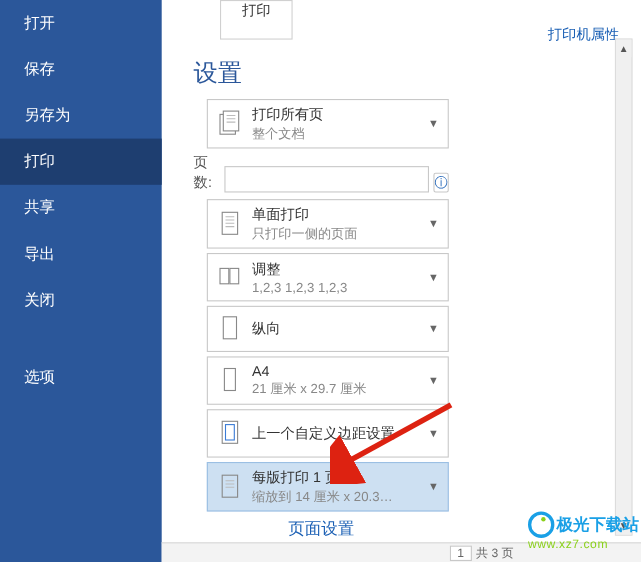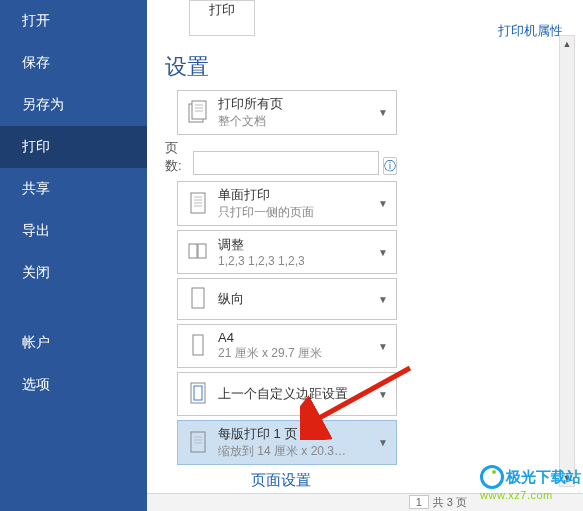--- a/index.html
+++ b/index.html
@@ -1,17 +1,17 @@
 <!DOCTYPE html>
 <html><head>
 <meta charset="utf-8">
 <style>
   * { box-sizing: border-box; margin: 0; padding: 0; font-family: "Microsoft YaHei", sans-serif; }
   body { width: 583px; height: 511px; overflow: hidden; background: #fff; position: relative; }
-  .root { display: flex; width: 100%; height: 100%; }
+  .root { display: flex; width: 100%; height: 100%; gap: 11px; }
   .sidebar { width: 147px; background: #2b579a; color: #fff; display: flex; flex-direction: column; padding-top: 0; }
   .side-item { padding: 12px 22px; font-size: 14px; cursor: pointer; }
   .side-item.active { background: #1e3e70; }
   .side-spacer { height: 28px; }
   .main { flex: 1; background: #fff; position: relative; display: flex; flex-direction: column; padding: 0 8px 0 18px; }
   .preview-thumb { width: 66px; height: 36px; border: 1px solid #d0d0d0; margin-left: 24px; text-align: center; font-size: 13px; color: #333; padding-top: 0px; }
   .top-row { display: flex; align-items: flex-start; }
   .top-link { color: #1a5fb4; font-size: 13px; margin-left: auto; margin-right: 12px; margin-top: 22px; }
   .section-title { color: #2b579a; font-size: 22px; margin: 12px 0 8px 0; font-weight: normal; }
   .settings-col { width: 232px; }
@@ -48,21 +48,20 @@
 <div class="root">
   <div class="sidebar">
     <div class="side-item">打开</div>
     <div class="side-item">保存</div>
     <div class="side-item">另存为</div>
     <div class="side-item active">打印</div>
     <div class="side-item">共享</div>
     <div class="side-item">导出</div>
     <div class="side-item">关闭</div>
     <div class="side-spacer"></div>
-    <div class="side-item">帐户</div>
     <div class="side-item">选项</div>
   </div>
 
   <div class="main">
     <div class="top-row">
       <div class="preview-thumb">
         <span>打印</span>
       </div>
       <div class="top-link">打印机属性</div>
     </div>

